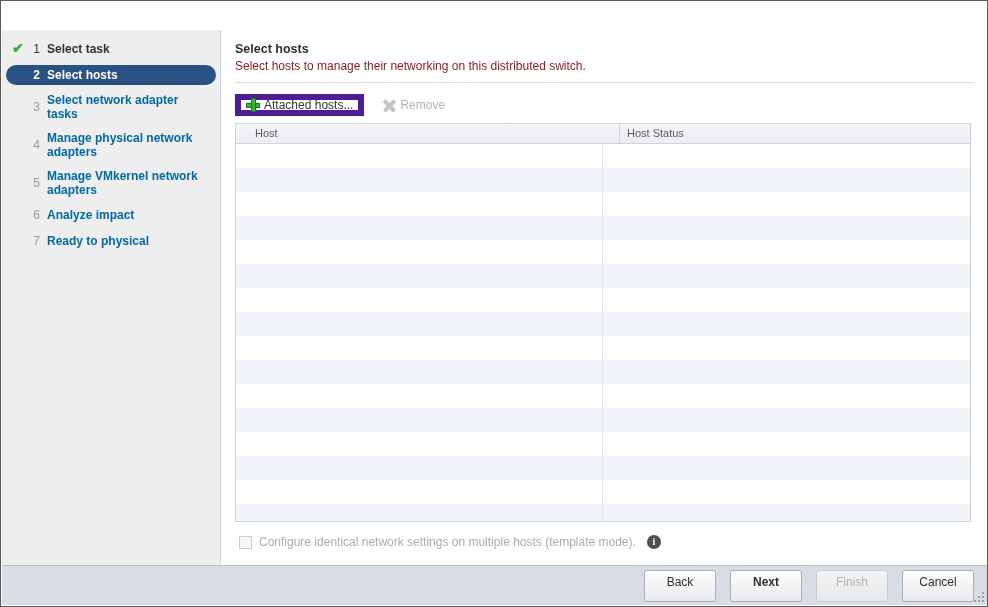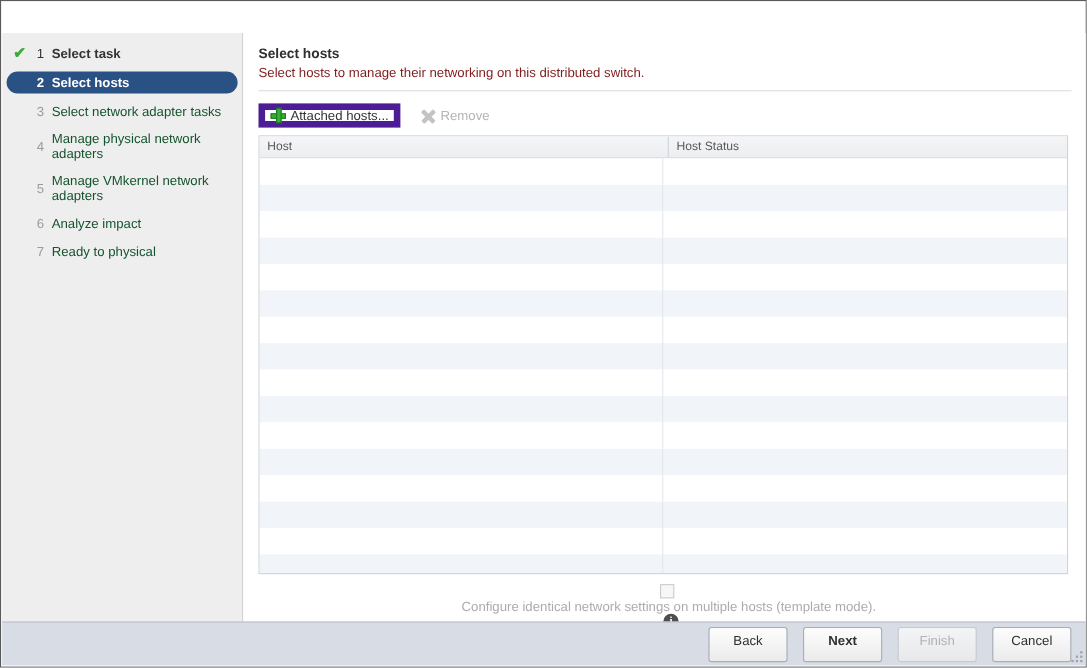--- a/index.html
+++ b/index.html
@@ -91,22 +91,23 @@
   .step .num {
     width: 14px;
     flex: none;
     text-align: right;
     font-size: 12px;
     color: #9b9b9b;
     margin-right: 7px;
   }
   .step .lbl {
     font-size: 12px;
-    color: #14532d;
+    color: #0369a1;
     line-height: 14px;
+    font-weight: bold;
   }
   .step.done .num, .step.done .lbl {
     color: #333333;
   }
   .step.done .lbl { font-weight: bold; }
   .step.active {
     background: #2a5183;
   }
   .step.active .num, .step.active .lbl {
     color: #ffffff;
@@ -230,21 +231,21 @@
     background: linear-gradient(to bottom, #f4f5f7, #eceef1);
     border-bottom: 1px solid #cfd4da;
   }
   .th {
     font-size: 11px;
     color: #5b5b5b;
     padding: 3px 0 0 7px;
     box-sizing: border-box;
     height: 19px;
   }
-  .th.c1 { width: 372px; border-right: 1px solid #cfd4da; }
+  .th.c1 { width: 372px; border-right: 1px solid #cfd4da; margin-left: 12px; }
   .th.c2 { flex: 1; }
   .tbody { position: relative; }
   .trow {
     display: flex;
     height: 24px;
     box-sizing: border-box;
   }
   .trow.odd { background: #ffffff; }
   .trow.even { background: #f1f4f8; }
   .trow .cell1 {
@@ -265,21 +266,20 @@
     color: #333333;
     pointer-events: none;
   }
 
   
   .optrow {
     display: flex;
     align-items: center;
     height: 22px;
     margin-top: 9px;
-    flex-direction: column;
   }
   .chk {
     width: 13px;
     height: 13px;
     border: 1px solid #cccccc;
     background: #f7f7f7;
     box-sizing: border-box;
     flex: none;
     margin-left: 4px;
   }

